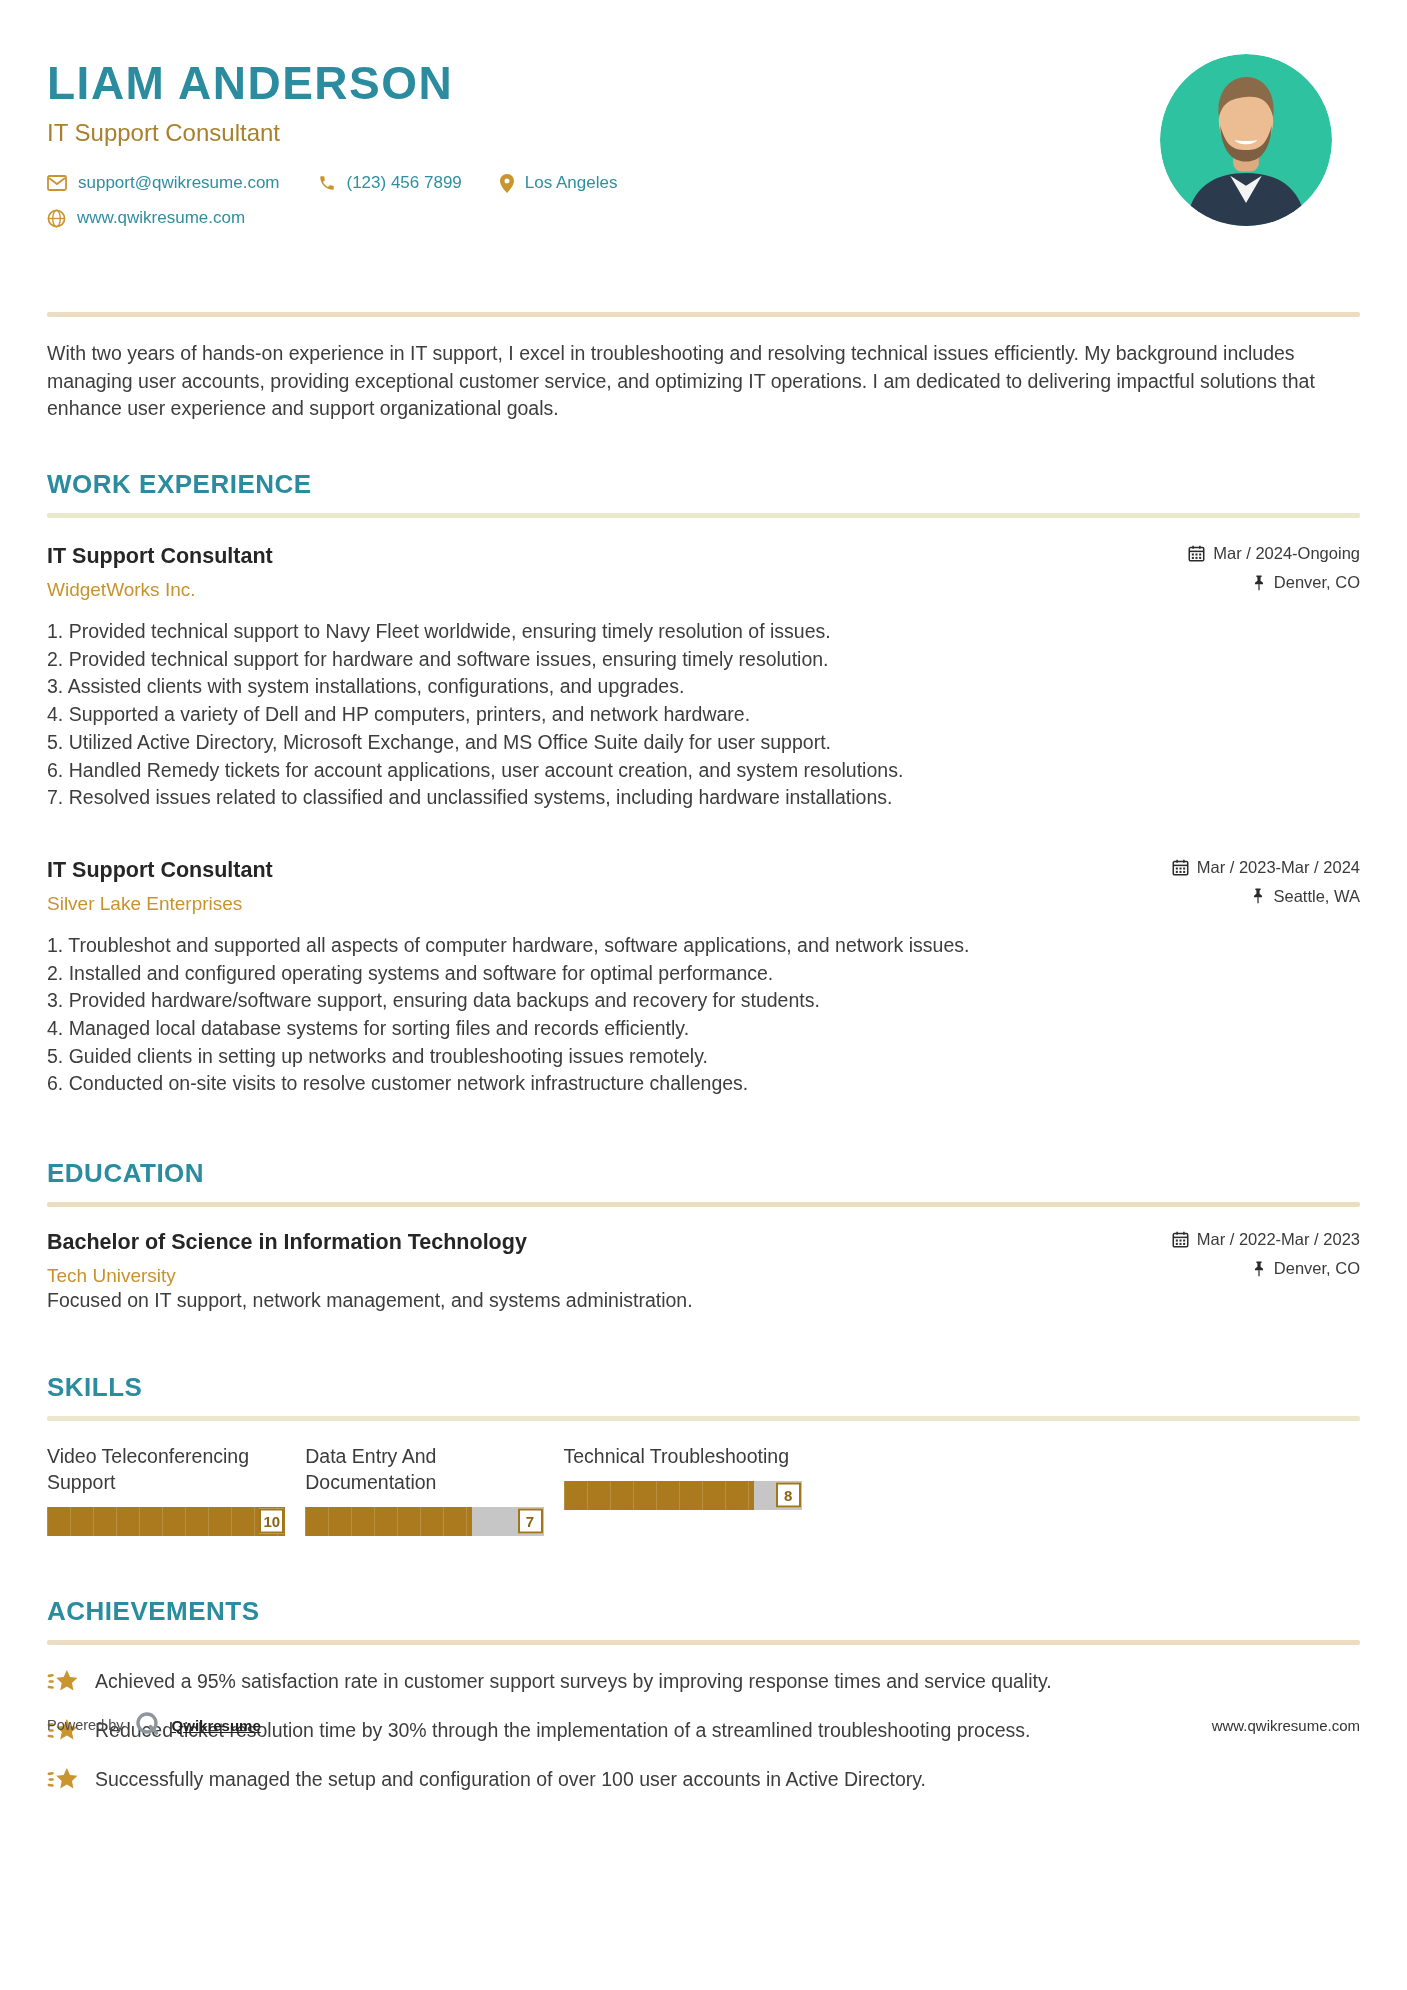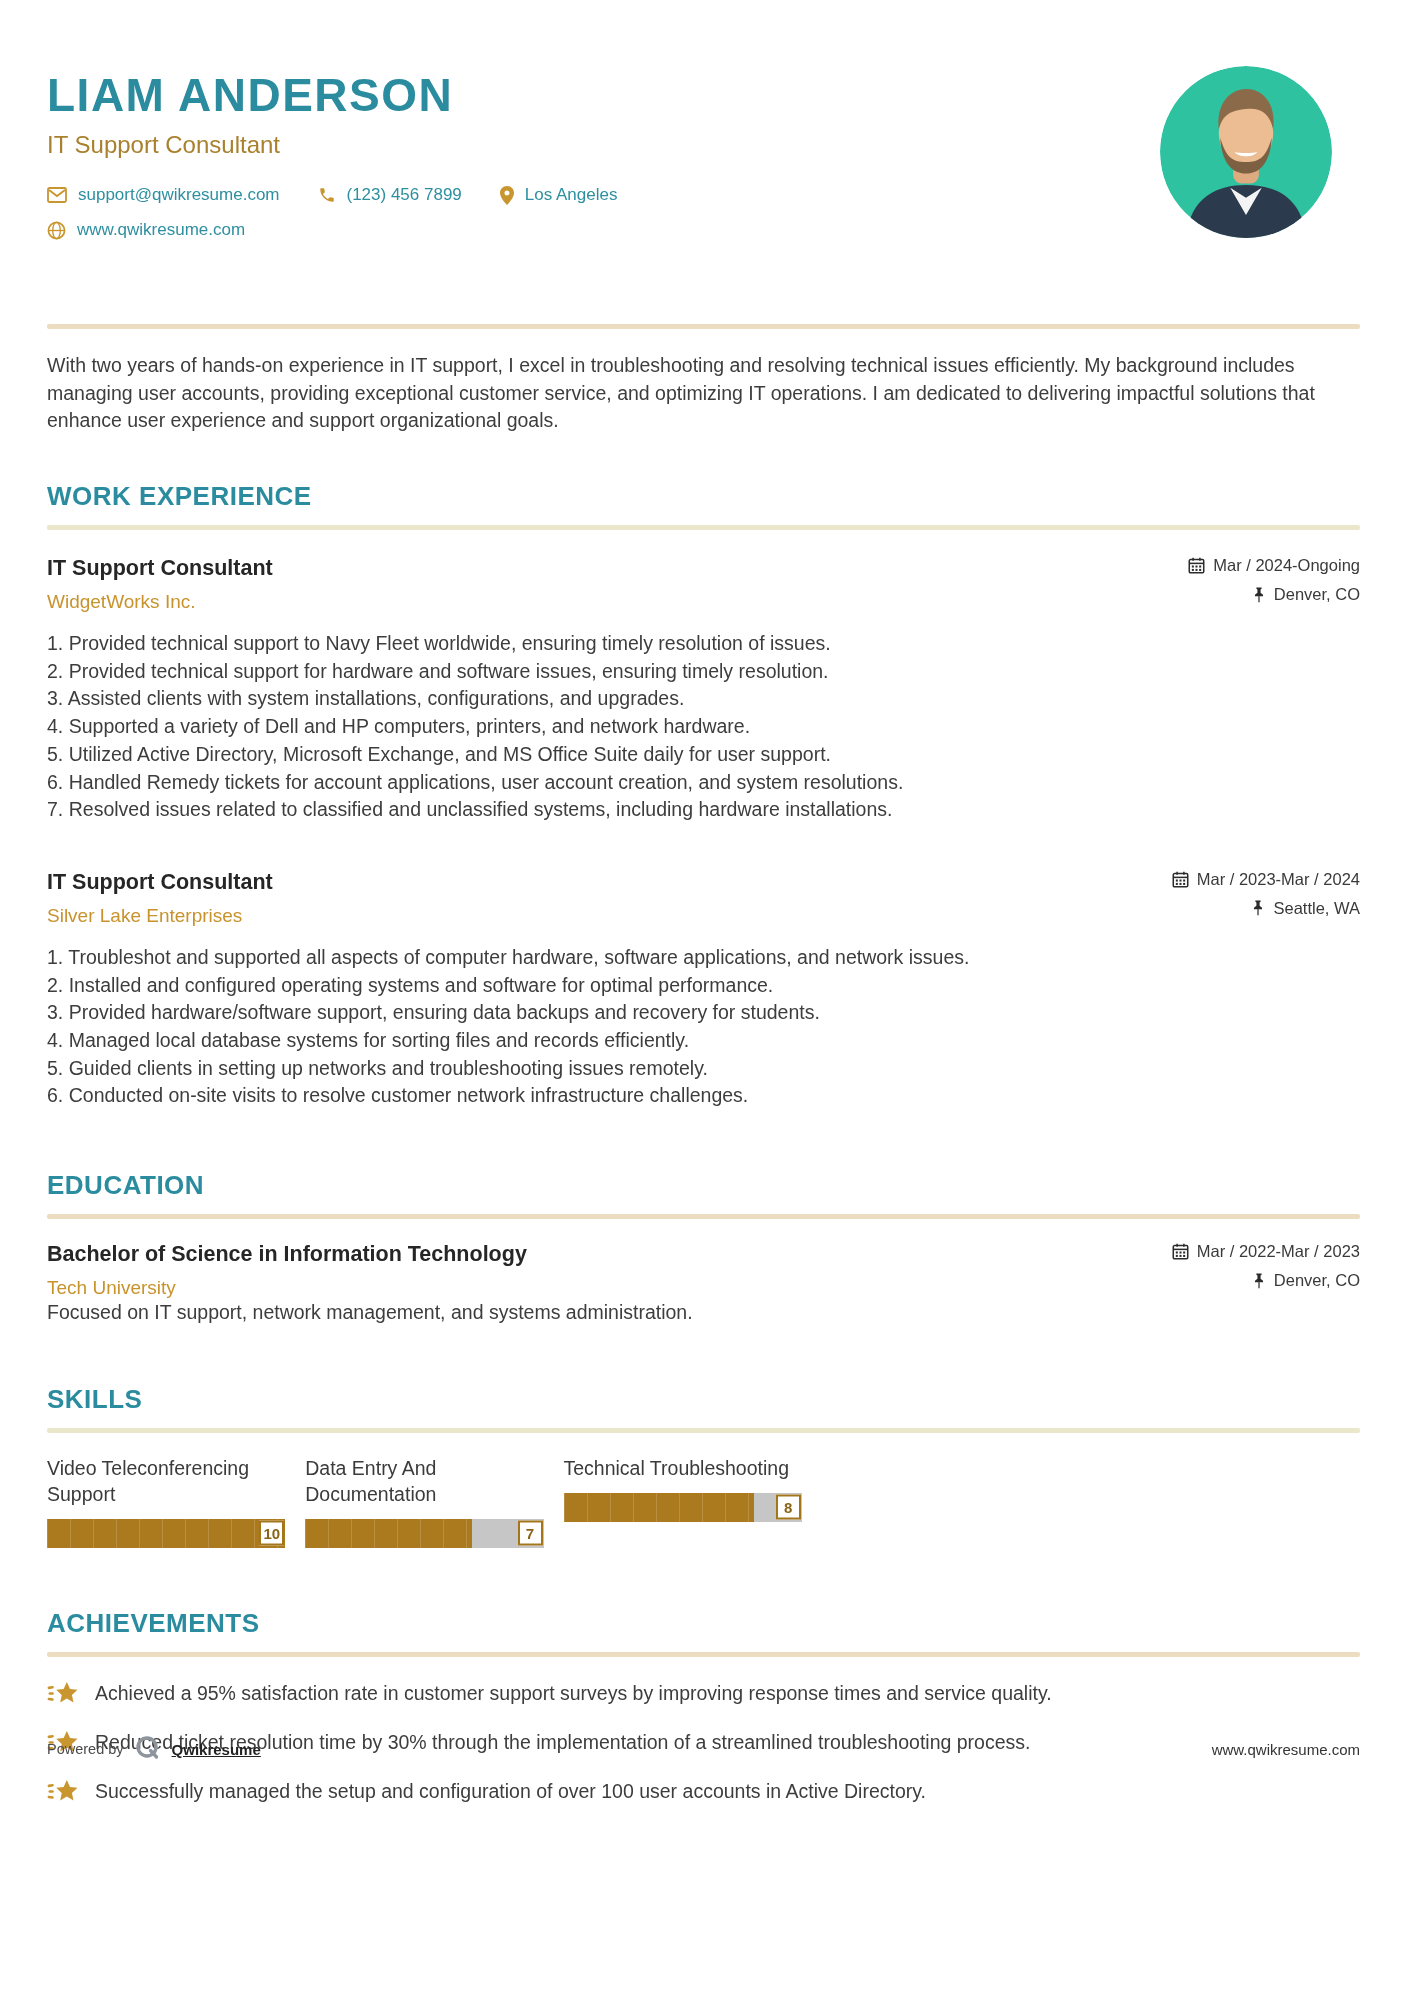--- a/index.html
+++ b/index.html
@@ -4,21 +4,21 @@
 <style>
   html,body { margin:0; padding:0; }
   body {
     width:1407px; height:1990px;
     background:#ffffff;
     position:relative;
     font-family:"Liberation Sans", sans-serif;
     color:#3d3d3d;
     overflow:hidden;
   }
-  .page { padding:12px 47px; position:relative; }
+  .page { padding:0 47px; position:relative; }
 
   
   header { position:relative; padding-top:56px; min-height:210px; }
   .name {
     margin:0; font-size:46px; font-weight:bold; letter-spacing:1.5px;
     color:#2a8c9e;
   }
   .subtitle { margin-top:9px; font-size:24px; color:#a9802d; font-weight:500; }
   .contact-row { display:flex; align-items:center; gap:38px; margin-top:26px; }
   .contact-row.row2 { margin-top:15px; }

